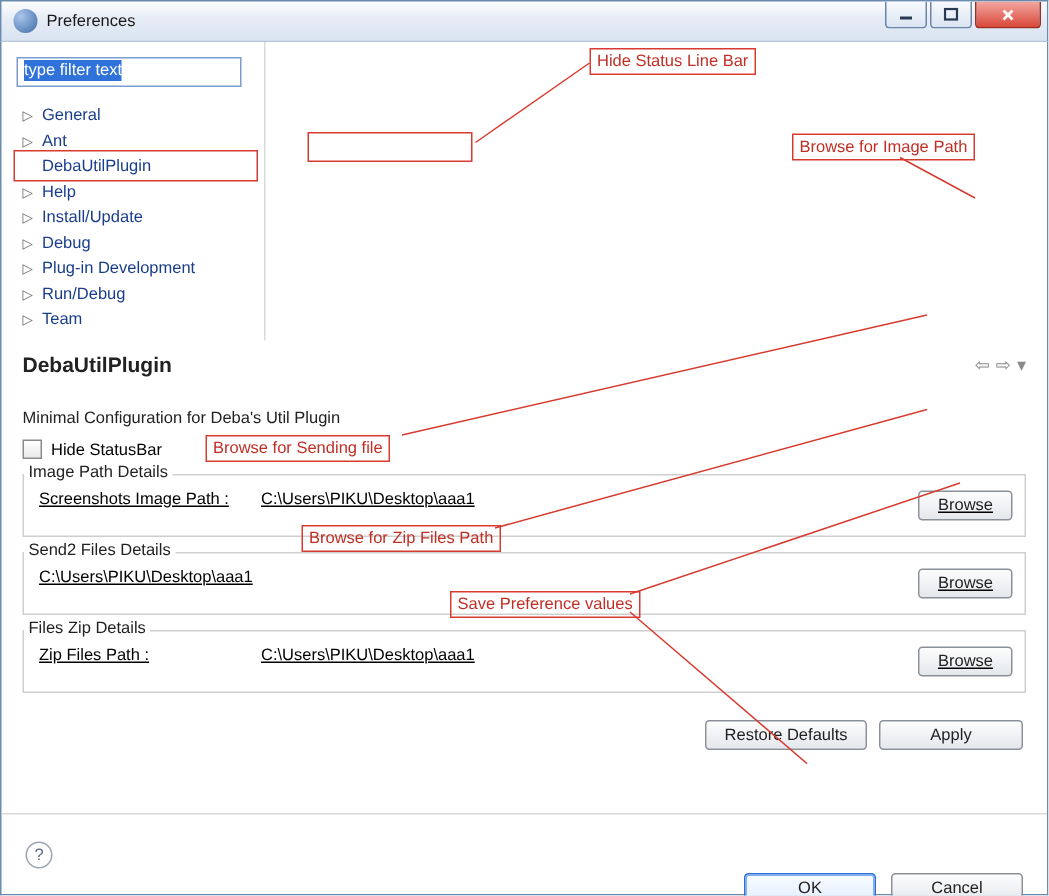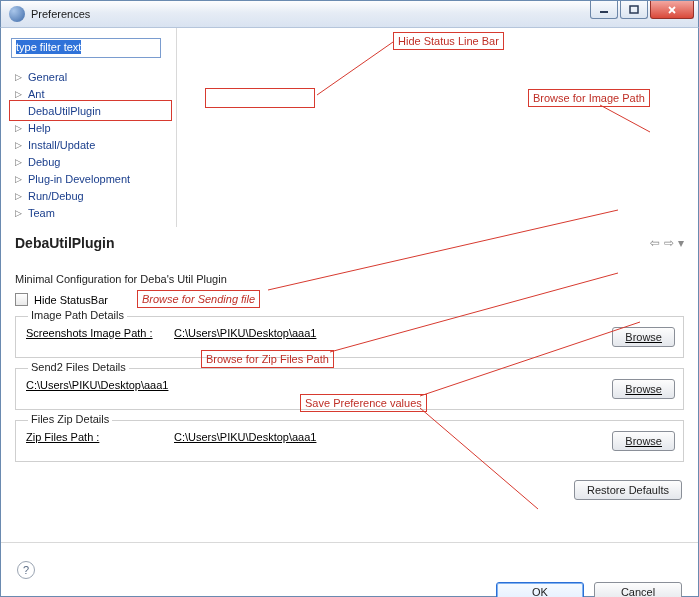--- a/index.html
+++ b/index.html
@@ -34,21 +34,21 @@
 .heading { font-size: 14px; font-weight: bold; color: #222; }
 .nav-icons { margin-left: auto; display:flex; gap:4px; align-items:center; color:#8a8a8a; }
 .nav-icons span { font-size: 12px; }
 
 .subtitle { margin-top: 22px; color: #222; }
 
 .chk-row { margin-top: 8px; display: flex; align-items: flex-end; }
 .chk { width: 13px; height: 13px; border: 1px solid #8a8a8a; background: linear-gradient(#fff,#e9e9e9); margin-right: 6px; }
 
 .group { border: 1px solid #cfcfcf; margin-top: 10px; padding: 10px 8px 10px 10px; position: relative; }
-.group .legend { position: absolute; top: -8px; left: 12px; background: #fff; padding: 0 3px; color: #222; }
+.group .legend { position: absolute; top: -8px; left: 0; background: #fff; padding: 0 3px; color: #222; }
 .row { display: flex; gap: 8px; text-decoration: underline; }
 .row .lab { width: 140px; }
 .row .val { flex: 1; }
 .btn { border: 1px solid #8a8f98; background: linear-gradient(#fdfdfd,#e4e7ec); padding: 3px 12px; border-radius: 3px; color: #222; min-width: 60px; text-align:center; }
 
 .action-row { margin-top: 18px; display:flex; justify-content:flex-end; gap:8px; padding-right: 2px;}
 .action-row .btn { min-width: 96px; }
 
 .bottom-bar { position: absolute; left: 0; right: 0; bottom: 0; height: 54px; border-top: 1px solid #d9d9d9; display: flex; align-items: center; padding: 0 16px; }
 .help { width: 18px; height: 18px; border: 1px solid #9aa4b2; border-radius: 50%; display:flex; align-items:center; justify-content:center; color:#5a6b84; }
@@ -171,36 +171,37 @@
         <span class="legend">Files Zip Details</span>
         <div class="row">
           <span class="lab">Zip Files Path :</span>
           <span class="val">C:\Users\PIKU\Desktop\aaa1</span>
           <div class="btn">Browse</div>
         </div>
       </div>
 
       <div class="action-row">
         <div class="btn">Restore Defaults</div>
+        <div class="btn">Apply</div>
       </div>
     </div>
   </div>
 
   <div class="bottom-bar">
     <div class="help">?</div>
     <div class="spacer"></div>
     <div class="btn primary">OK</div>
     <div class="btn">Cancel</div>
   </div>
 </div>
 
 <div class="anno" style="left:205px; top:88px; width:110px; height:20px;"></div>
 <div class="anno-label" style="left:393px; top:32px;">Hide Status Line Bar</div>
 <div class="anno-label" style="left:528px; top:89px;">Browse for Image Path</div>
-<div class="anno-label" style="left:137px; top:290px;font-style:italic;">Browse for Sending file</div>
+<div class="anno-label" style="left:137px; top:290px;">Browse for Sending file</div>
 <div class="anno-label" style="left:201px; top:350px;">Browse for Zip Files Path</div>
 <div class="anno-label" style="left:300px; top:394px;">Save Preference values</div>
 
 <svg class="lines">
   <line x1="393" y1="42" x2="317" y2="95"></line>
   <line x1="600" y1="105" x2="650" y2="132"></line>
   <line x1="268" y1="290" x2="618" y2="210"></line>
   <line x1="330" y1="352" x2="618" y2="273"></line>
   <line x1="420" y1="396" x2="640" y2="322"></line>
   <line x1="420" y1="408" x2="538" y2="509"></line>

